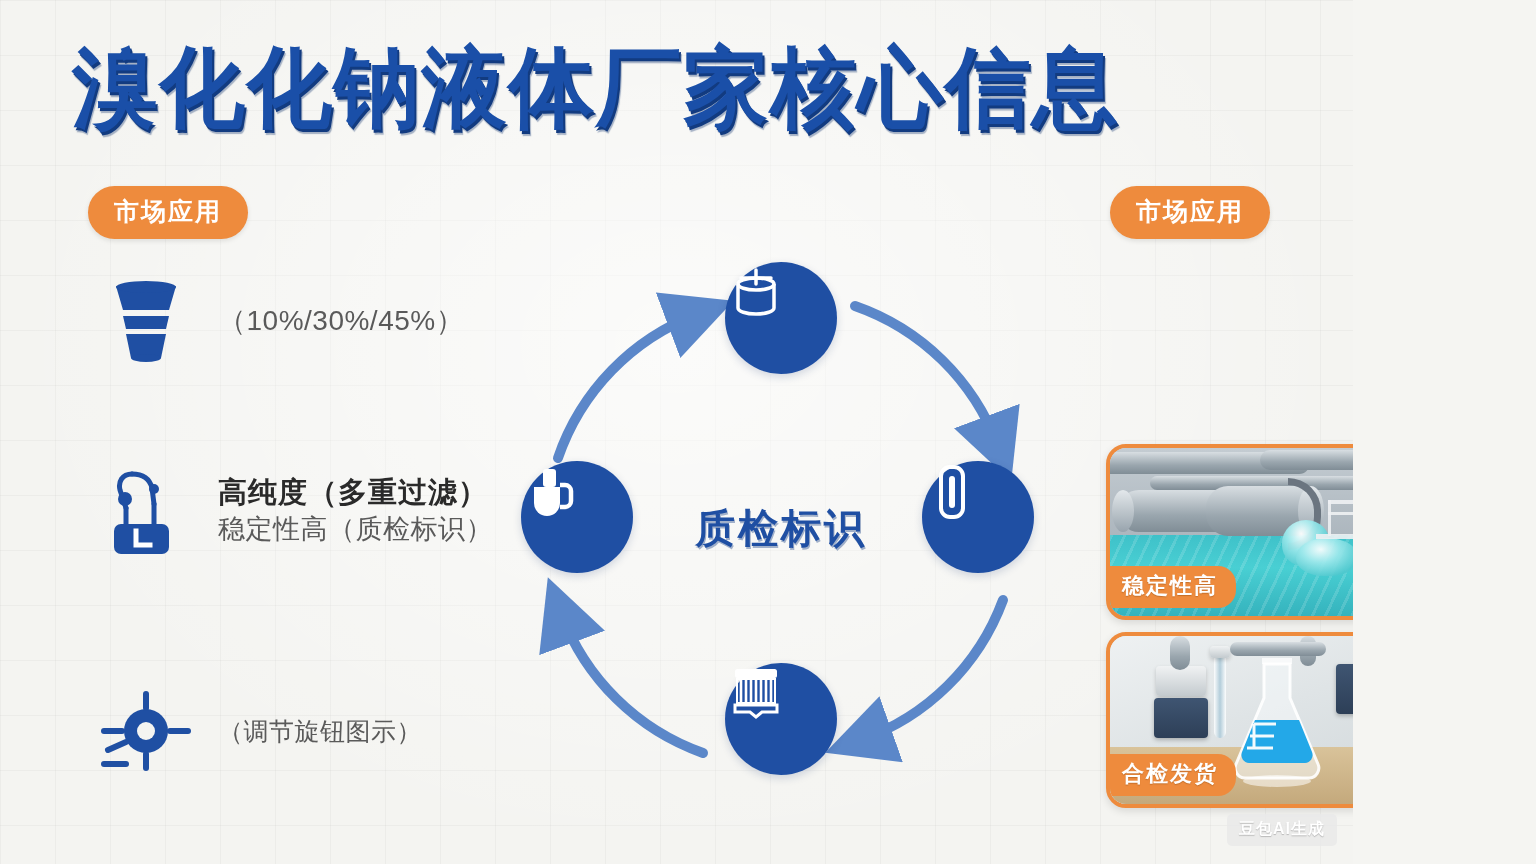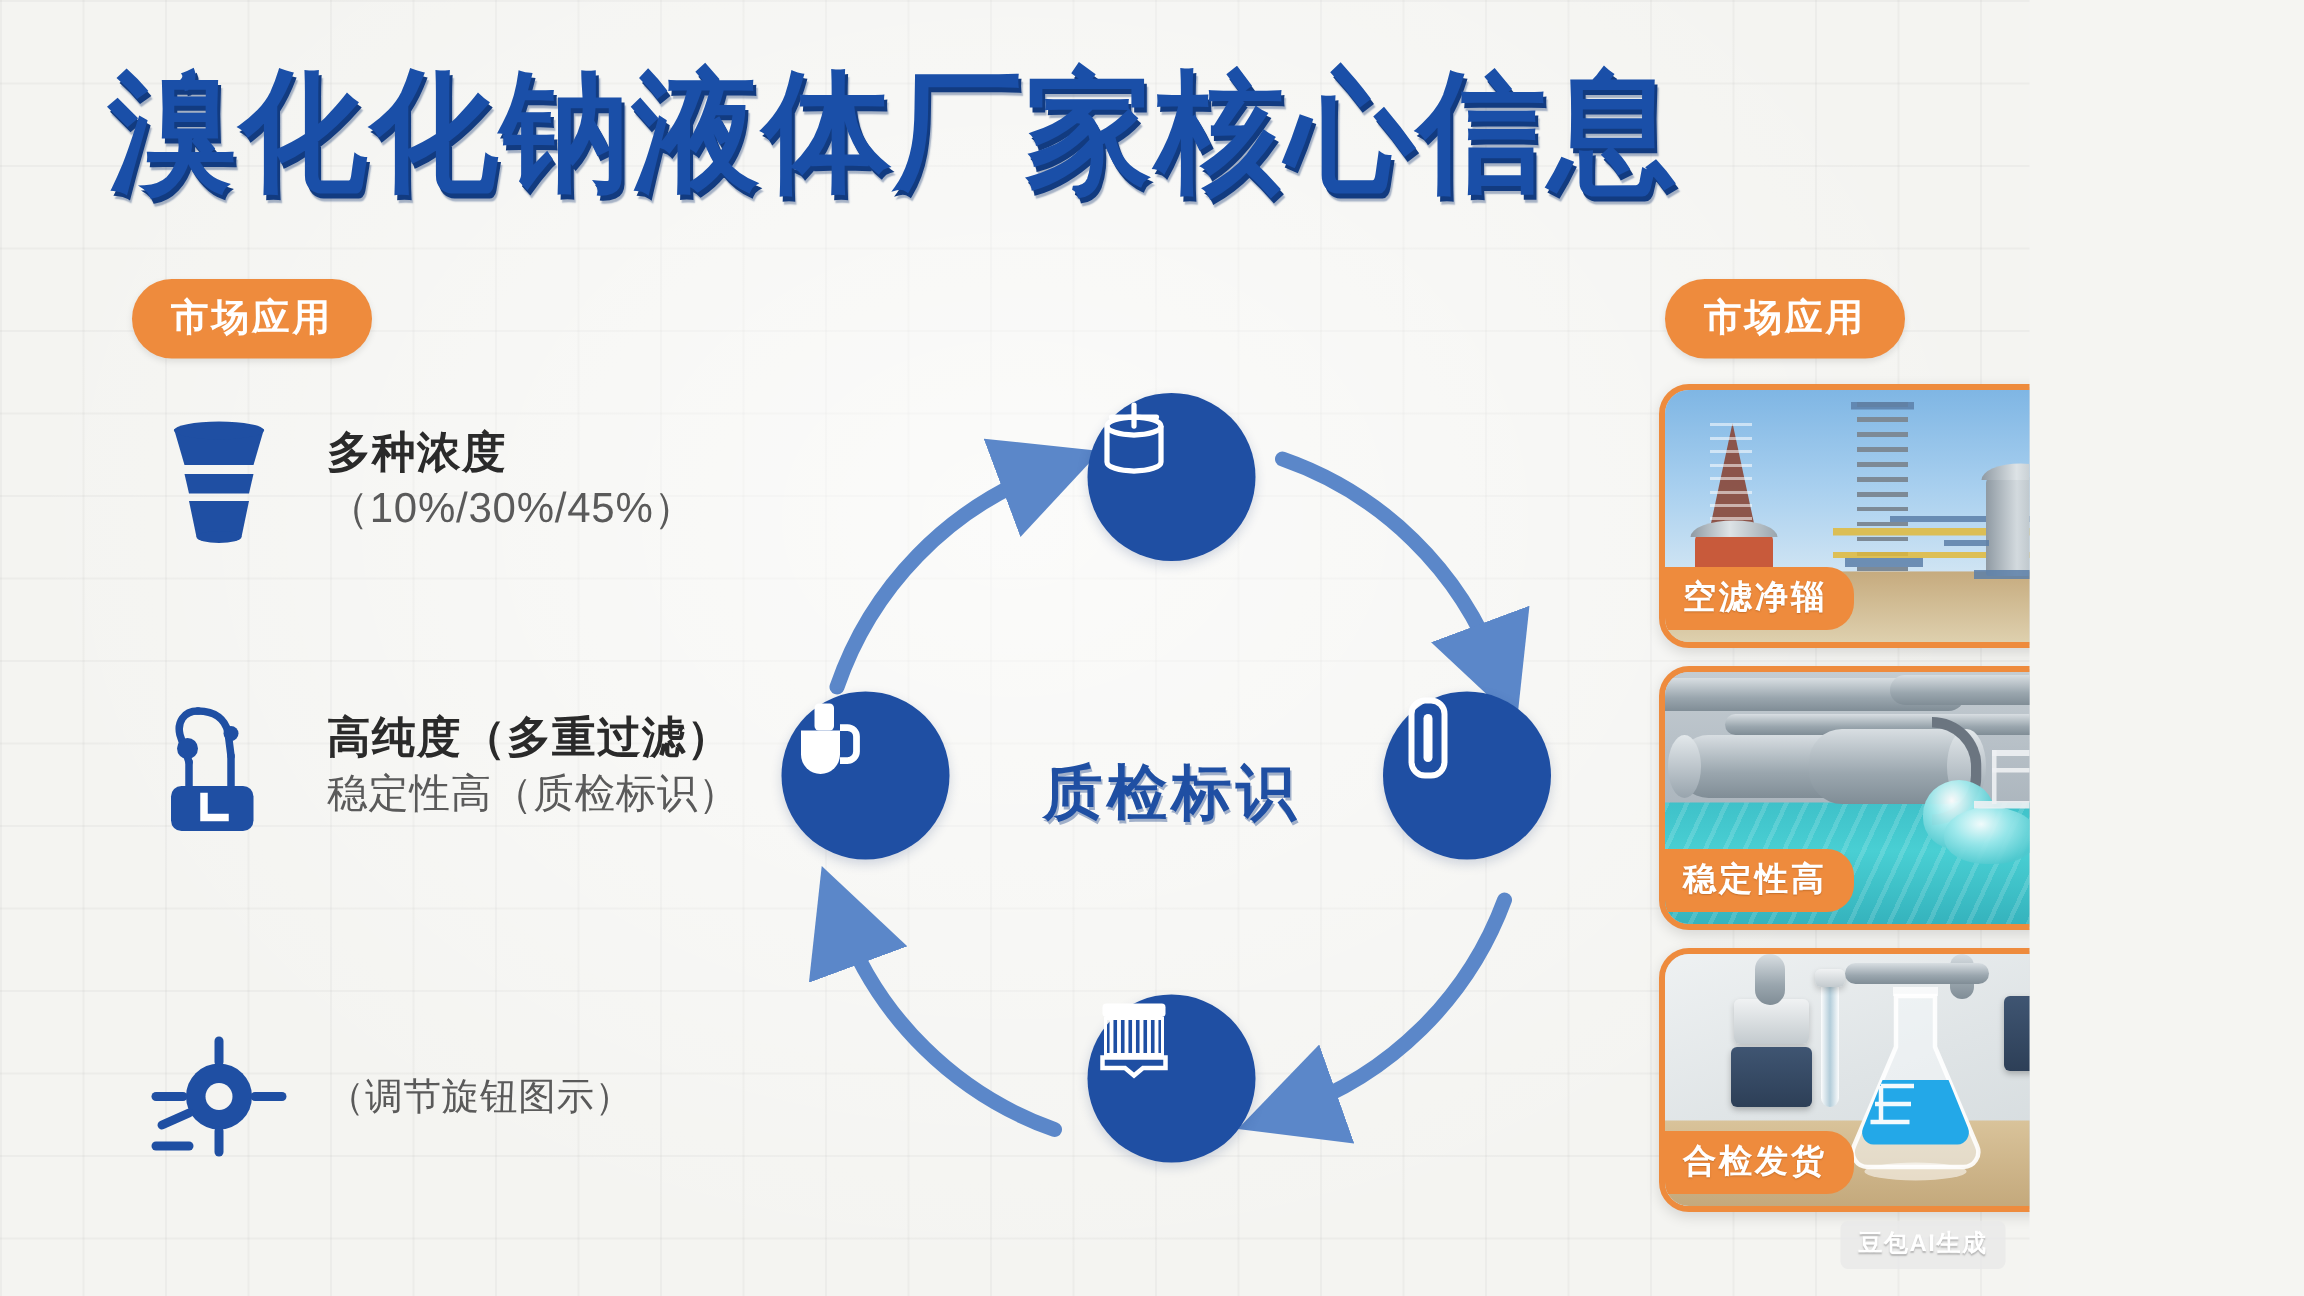--- a/index.html
+++ b/index.html
@@ -198,21 +198,20 @@
     <div class="feature-icon">
       <svg width="84" height="86" viewBox="0 0 84 86" aria-hidden="true">
         <path d="M12 8 h60 l-7 24 h-46 z" fill="#1f4fa3"></path>
         <path d="M19 38 h46 l-3 13 h-40 z" fill="#1f4fa3"></path>
         <path d="M22 56 h40 l-5 24 h-30 z" fill="#1f4fa3"></path>
         <ellipse cx="42" cy="9" rx="30" ry="6" fill="#1f4fa3"></ellipse>
         <ellipse cx="42" cy="80" rx="15" ry="4" fill="#1f4fa3"></ellipse>
       </svg>
     </div>
     <div class="feature-text">
-      <div class="feature-title">多种浓度</div>
       <div class="feature-sub">（10%/30%/45%）</div>
     </div>
   </div>
 
   <div class="feature" id="feature-1">
     <div class="feature-icon">
       <svg width="84" height="94" viewBox="0 0 84 94" aria-hidden="true">
         <path d="M28 10 C18 10 14 18 16 26 L22 44" stroke="#1f4fa3" stroke-width="5" fill="none" stroke-linecap="round"></path>
         <path d="M28 10 C40 10 46 16 48 24 L50 40" stroke="#1f4fa3" stroke-width="5" fill="none" stroke-linecap="round"></path>
         <line x1="22" y1="44" x2="22" y2="60" stroke="#1f4fa3" stroke-width="5" stroke-linecap="round"></line>
@@ -311,44 +310,20 @@
           <path d="M39 24 h5 a6 6 0 0 1 6 6 v10 a6 6 0 0 1 -6 6 h-5" fill="none" stroke="#fff" stroke-width="4.5"></path>
         </svg>
       </span>
     </div>
 
     <div class="cycle-label">质检标识</div>
   </div>
 
   <div class="badge" id="badge-right">市场应用</div>
 
-  <div class="card" id="card-0">
-    <div class="card-photo">
-      <div class="sky"></div>
-      <div class="ground"></div>
-
-      <div class="tower" style="left:24px;top:22px;"></div>
-      <div class="lattice" style="left:30px;top:22px;width:28px;height:98px;"></div>
-      <div class="tank" style="left:20px;top:96px;width:52px;height:26px;background:#c85a3b;"></div>
-
-      <div class="lattice" style="left:128px;top:8px;width:34px;height:118px;background:repeating-linear-gradient(to bottom,#7d8a96 0 3px,transparent 3px 10px);"></div>
-      <div class="gantry" style="left:124px;top:8px;width:42px;height:5px;"></div>
-      <div class="gantry" style="left:120px;top:112px;width:52px;height:6px;"></div>
-
-      <div class="pipe" style="left:112px;top:92px;width:150px;height:5px;"></div>
-      <div class="pipe" style="left:112px;top:108px;width:170px;height:4px;"></div>
-      <div class="gantry" style="left:150px;top:84px;width:115px;height:4px;"></div>
-
-      <div class="tank" style="left:214px;top:58px;width:46px;height:66px;"></div>
-      <div class="tank" style="left:272px;top:48px;width:48px;height:76px;"></div>
-      <div class="gantry" style="left:206px;top:120px;width:122px;height:6px;"></div>
-      <div class="gantry" style="left:186px;top:100px;width:30px;height:4px;"></div>
-    </div>
-    <div class="card-tag">空滤净辎</div>
-  </div>
 
   <div class="card" id="card-1">
     <div class="card-photo">
       <div class="plantbg"></div>
       <div class="water"></div>
 
       <div class="cyl" style="left:-10px;top:4px;width:210px;height:22px;"></div>
       <div class="cyl" style="left:150px;top:2px;width:200px;height:20px;"></div>
       <div class="cyl" style="left:40px;top:28px;width:290px;height:14px;border-radius:10px;"></div>
 

